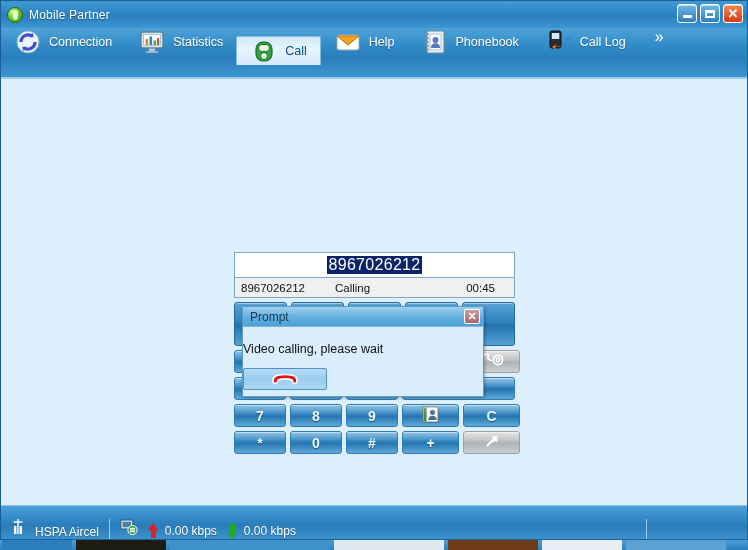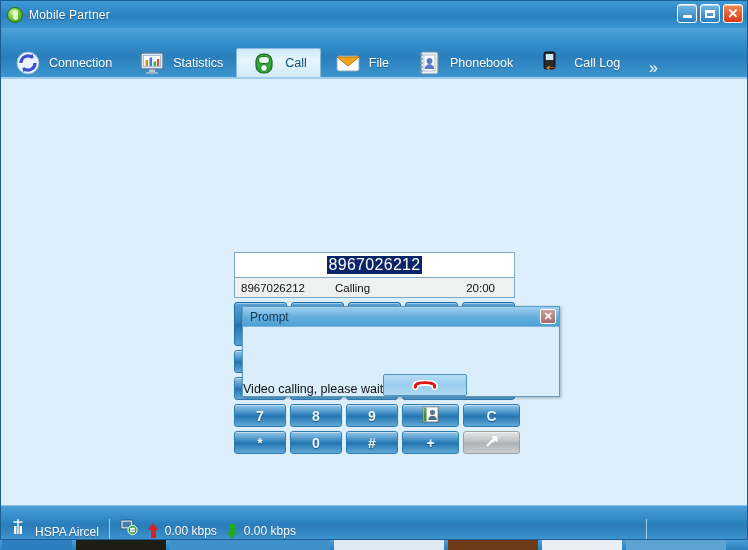--- a/index.html
+++ b/index.html
@@ -79,21 +79,21 @@
   }
   .menu-item {
     color: #fff; font-size: 12px; padding: 2px 8px 3px 8px;
     cursor: default; white-space: nowrap;
   }
 
   
   .toolbar {
     height: 51px; flex: 0 0 51px;
     background: linear-gradient(to bottom,#4ea2d8 0%, #2f8ac6 38%, #2a7fbc 60%, #3d96d0 100%);
-    display: flex; align-items: flex-end;
+    display: flex; align-items: flex-start;
     border-bottom: 2px solid #9dcdea;
     position: relative;
   }
   .tb-item {
     display: flex; align-items: center; gap: 7px;
     padding: 0 13px;
     color: #ffffff; font-size: 12.5px;
     position: relative;
     text-shadow: 0 1px 1px rgba(0,0,0,.3);
   }
@@ -188,21 +188,21 @@
     background: linear-gradient(to bottom,#d6d8d9 0%, #b9bcbe 48%, #adb1b3 52%, #cdd0d2 100%);
     border-color: #9aa0a4;
     color: #f3f6f8;
     text-shadow: 0 1px 1px rgba(0,0,0,.25);
   }
   .ico-line { stroke: #ffffff; fill: none; stroke-width: 1.6; }
 
   
   .prompt {
     position: absolute; left: 241px; top: 227px;
-    width: 318px; height: 91px;
+    width: 242px; height: 91px;
     border: 1px solid #5f9cc4;
     background: #d9edfb;
     box-shadow: 1px 1px 3px rgba(0,0,0,.28);
     display: flex; flex-direction: column;
   }
   .prompt-tb {
     height: 20px; flex: 0 0 20px;
     background: linear-gradient(to bottom,#9fd0ee 0%, #63aedd 55%, #4ba1d6 100%);
     display: flex; align-items: center;
     padding: 0 2px 0 7px;
@@ -215,22 +215,22 @@
     width: 16px; height: 15px;
     background: linear-gradient(to bottom,#c79b9b,#a96d6d);
     border: 1px solid #ffffff;
     border-radius: 2px;
     color: #fff; font-size: 11px; font-weight: bold;
     display: flex; align-items: center; justify-content: center;
     line-height: 1;
   }
   .prompt-body {
     flex: 1 1 auto;
-    display: flex; flex-direction: row;
-    align-items: flex-end;
+    display: flex; flex-direction: column;
+    align-items: flex-start;
   }
   .prompt-msg {
     font-size: 12.5px; color: #111; margin-top: 15px;
   }
   .prompt-hangup {
     margin-top: 12px;
     width: 84px; height: 22px;
     border: 1px solid #4f92bd;
     border-radius: 2px;
     background: linear-gradient(to bottom,#b6dcf4 0%, #9bcdee 48%, #aed8f2 100%);
@@ -346,21 +346,21 @@
         <span class="tb-label">Call</span>
       </div>
 
       <div class="tb-item">
         <span class="tb-ico">
           <svg width="28" height="28" viewBox="0 0 28 28">
             <rect x="3" y="7" width="22" height="15" rx="2" fill="#ffffff" stroke="#8aa7bc" stroke-width="1"></rect>
             <path d="M3 8l11 9 11-9z" fill="#f0a21e" stroke="#c27806" stroke-width="1"></path>
           </svg>
         </span>
-        <span class="tb-label">File</span>
+        <span class="tb-label">Help</span>
       </div>
 
       <div class="tb-item">
         <span class="tb-ico">
           <svg width="28" height="28" viewBox="0 0 28 28">
             <rect x="6" y="3" width="17" height="22" rx="1.5" fill="#e8f0f6" stroke="#6d8da4" stroke-width="1.2"></rect>
             <rect x="9" y="6" width="11" height="16" fill="#ffffff" stroke="#9db6c8" stroke-width=".8"></rect>
             <circle cx="14.5" cy="12" r="3" fill="#5b77c8"></circle>
             <path d="M9.8 20c0-3 2.2-4.8 4.7-4.8S19.2 17 19.2 20z" fill="#5b77c8"></path>
             <g stroke="#7e98ac" stroke-width="1.4">
@@ -395,21 +395,21 @@
 
       <div class="dialer">
 
         <div class="num-field">
           <span class="num-sel">8967026212</span>
         </div>
 
         <div class="call-row">
           <span class="cr-num">8967026212</span>
           <span class="cr-state">Calling</span>
-          <span class="cr-time">20:00</span>
+          <span class="cr-time">00:45</span>
         </div>
 
         <div class="ctrl-strip">
           <div class="ctrl-btn"></div>
           <div class="ctrl-btn"></div>
           <div class="ctrl-btn"></div>
           <div class="ctrl-btn"></div>
           <div class="ctrl-btn"></div>
         </div>
 

